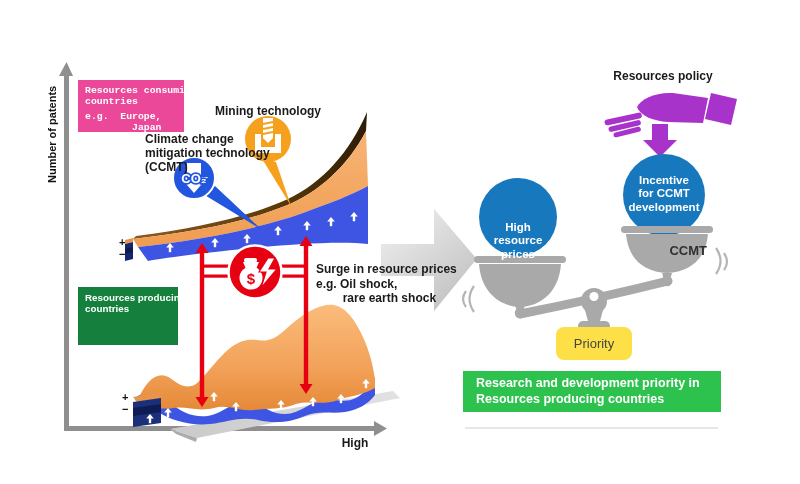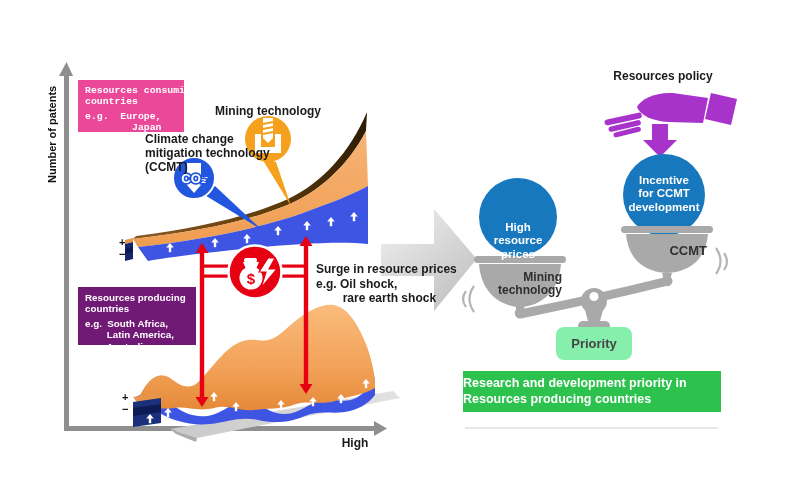--- a/index.html
+++ b/index.html
@@ -14,24 +14,24 @@
   .countrybox .ttl{white-space:pre;}
   .circletxt{position:absolute;z-index:3;color:#fff;font-weight:bold;text-align:center;
              white-space:pre;line-height:1.16;}
   .pantxt{position:absolute;z-index:3;color:#2f2f2f;font-weight:bold;text-align:right;
           white-space:pre;line-height:1.08;}
   .sign{position:absolute;z-index:3;font-weight:bold;color:#111;font-size:11px;line-height:1;}
   #ylabel{position:absolute;z-index:3;left:46px;top:183px;transform:rotate(-90deg);
           transform-origin:0 0;font-weight:bold;font-size:11px;color:#111;white-space:nowrap;}
   #resultbox{position:absolute;z-index:3;left:463px;top:371px;width:258px;height:41px;
              background:#2DC14E;color:#fff;font-weight:bold;font-size:12.5px;line-height:1.26;
-             display:flex;align-items:center;box-sizing:border-box;white-space:pre;}
+             display:flex;align-items:center;box-sizing:border-box;padding-left:13px;white-space:pre;}
   #prioritybase{position:absolute;z-index:3;left:556px;top:327px;width:76px;height:33px;
-                background:#86efac;border-radius:8px;display:flex;align-items:center;
-                justify-content:center;font-weight:bold;font-size:13px;color:#454545;}
+                background:#fde047;border-radius:8px;display:flex;align-items:center;
+                justify-content:center;font-weight:normal;font-size:13px;color:#454545;}
   #watermark{position:absolute;z-index:3;left:698px;top:461px;font-size:10px;font-weight:bold;
              color:#F2C4CC;letter-spacing:0.5px;margin-top:31px;}
   #faintline{position:absolute;z-index:2;left:465px;top:427px;width:253px;height:2px;background:#E7E7E7;}
   .co2text{paint-order:stroke;}
 </style>
 </head>
 <body>
 
 <div id="canvas">
 
@@ -206,26 +206,23 @@
 <div id="ylabel">Number of patents</div>
 <div class="txt center" style="left:325px;top:436px;width:60px;font-size:12px;">High</div>
 
 <div class="countrybox" style="left:78px;top:80px;width:106px;height:52px;background:#ec4899;font-family:Liberation Mono, monospace;">
   <div class="ttl">Resources consuming
 countries</div>
   <div class="ex">e.g.  Europe,
         Japan</div>
 </div>
 
-<div class="countrybox" style="left:78px;top:287px;width:118px;height:58px;background:#701a75;">
+<div class="countrybox" style="left:78px;top:287px;width:100px;height:58px;background:#15803d;">
   <div class="ttl">Resources producing
 countries</div>
-  <div class="ex">e.g.  South Africa,
-        Latin America,
-        Australia</div>
 </div>
 
 <div class="txt center" style="left:212px;top:104px;width:112px;font-size:12px;">Mining technology</div>
 
 <div class="txt" style="left:316px;top:262px;font-size:12px;line-height:1.22;">Surge in resource prices
 e.g. Oil shock,
         rare earth shock</div>
 
 <div class="txt" style="left:145px;top:133px;font-size:12px;line-height:1.16;">Climate change
 mitigation technology
@@ -239,22 +236,20 @@
 <div class="txt center" style="left:607px;top:69px;width:112px;font-size:12px;">Resources policy</div>
 
 <div class="circletxt" style="left:478px;top:197px;width:80px;font-size:11.5px;margin-top:24px;">High
 resource
 prices</div>
 
 <div class="circletxt" style="left:622px;top:174px;width:84px;font-size:11.5px;">Incentive
 for CCMT
 development</div>
 
-<div class="pantxt" style="left:478px;top:271px;width:84px;font-size:12px;">Mining
-technology</div>
 
 <div class="pantxt" style="left:627px;top:244px;width:80px;font-size:13px;">CCMT</div>
 
 <div id="prioritybase">Priority</div>
 
 <div id="faintline"></div>
 
 <div id="resultbox">Research and development priority in
 Resources producing countries</div>
 

